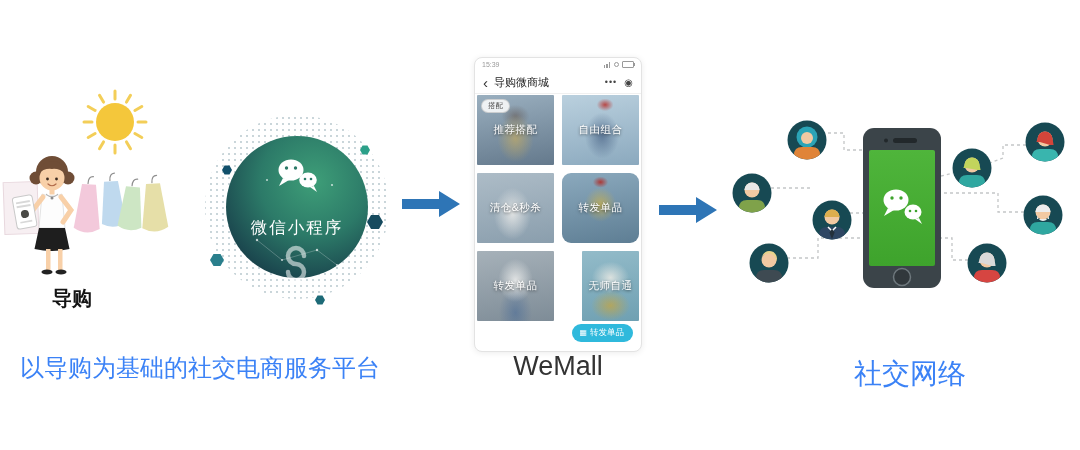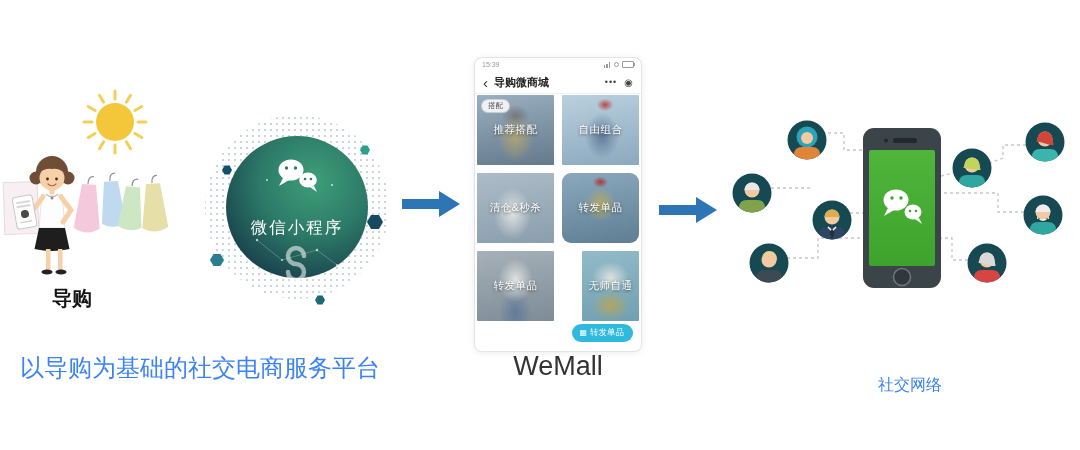--- a/index.html
+++ b/index.html
@@ -5,42 +5,42 @@
   html,body{margin:0;padding:0;background:#fff;}
   #canvas{position:relative;width:1080px;height:450px;background:#ffffff;overflow:hidden;
           font-family:"Liberation Sans","DejaVu Sans",sans-serif;}
   .abs{position:absolute;}
 
   
   .caption{position:absolute;color:#3b82f6;text-align:center;white-space:nowrap;}
   #cap-guide{left:28px;top:285px;width:88px;font-size:20px;font-weight:700;color:#141414;}
   #cap-platform{left:20px;top:352px;width:342px;font-size:24px;}
   #cap-wemall{left:474px;top:351px;width:168px;font-size:27px;color:#333;}
-  #cap-social{left:822px;top:375px;width:176px;font-size:16px;}
+  #cap-social{left:822px;top:355px;width:176px;font-size:28px;}
 
   
   .arrow{position:absolute;}
   #arrow1{left:402px;top:191px;}
   #arrow2{left:659px;top:197px;}
 
   
   #miniapp{position:absolute;left:474px;top:57px;width:168px;height:295px;background:#fff;
            border:1px solid #e3e3e3;border-radius:8px;box-shadow:0 1px 6px rgba(0,0,0,.08);
            box-sizing:border-box;overflow:hidden;}
   #statusbar{height:13px;display:flex;align-items:center;justify-content:space-between;
              padding:0 7px;color:#999;font-size:7px;}
   .sicons{display:flex;align-items:center;gap:3px;}
   .sbars i{display:inline-block;width:1.5px;background:#9a9a9a;margin-right:1px;vertical-align:bottom;}
   .sbars i:nth-child(1){height:3px}.sbars i:nth-child(2){height:4.5px}.sbars i:nth-child(3){height:6px}
   .sdot{width:5px;height:5px;border:1px solid #9a9a9a;border-radius:50%;box-sizing:border-box;}
   .sbatt{position:relative;width:10px;height:5px;border:1px solid #9a9a9a;border-radius:1px;}
   .sbatt:after{content:"";position:absolute;right:-2px;top:1px;width:1.5px;height:3px;background:#9a9a9a;}
   #navbar{height:22px;display:flex;align-items:center;padding:0 8px;border-bottom:1px solid #f0f0f0;}
   #nav-back{font-size:15px;color:#333;line-height:1;margin-right:6px;cursor:default;}
-  #nav-title{font-size:11px;color:#222;font-weight:700;}
+  #nav-title{font-size:11px;color:#222;font-weight:400;}
   #nav-right{margin-left:auto;display:flex;align-items:center;gap:7px;color:#444;}
   #nav-dots{font-size:9px;letter-spacing:1px;}
   #nav-circle{font-size:10px;}
   #tilegrid{display:grid;grid-template-columns:1fr 1fr;grid-template-rows:repeat(3,70px);
             gap:8px;padding:1px 2px;}
   .tile{position:relative;border-radius:1px;overflow:hidden;}
   .tile-label{position:absolute;left:0;right:0;top:40%;text-align:center;color:#fff;
               font-size:10.5px;font-weight:500;letter-spacing:.5px;
               text-shadow:0 1px 3px rgba(0,0,0,.6);}
   .badge{position:absolute;top:4px;left:4px;background:rgba(252,252,252,.88);color:#555;

